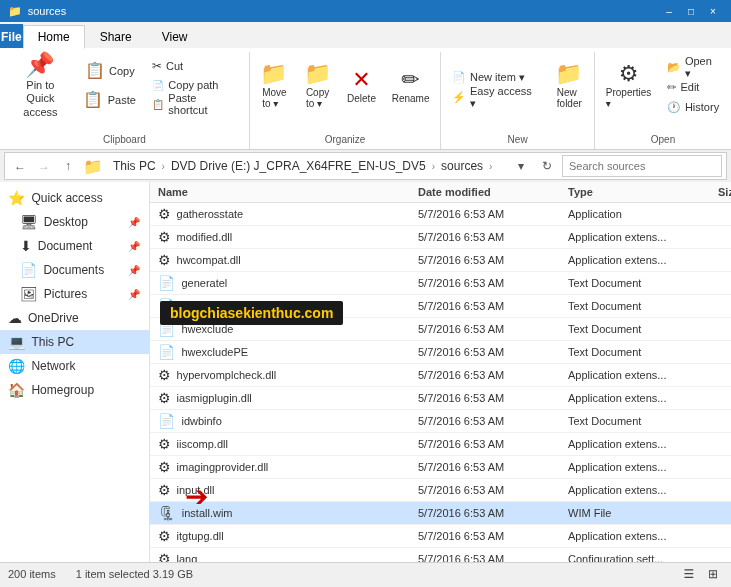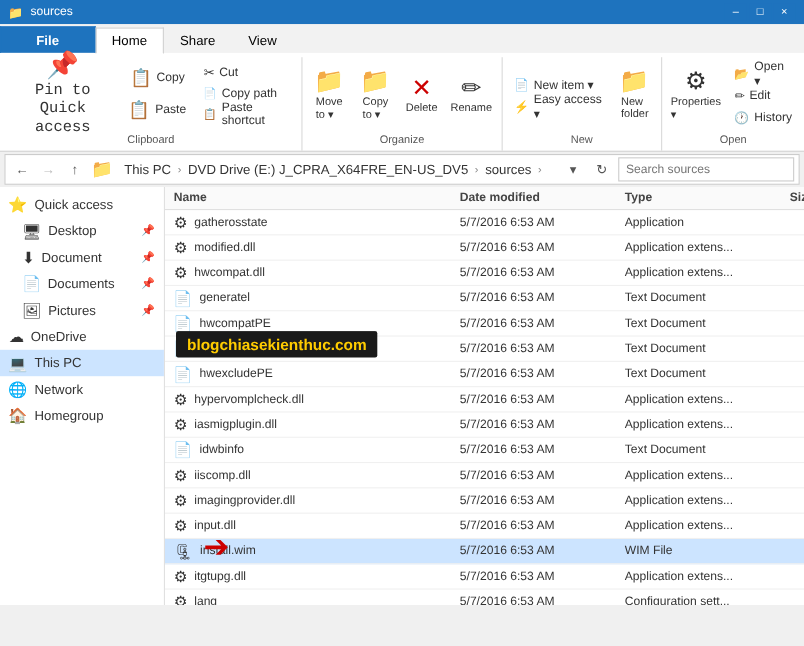--- a/index.html
+++ b/index.html
@@ -42,21 +42,21 @@
       border-bottom: 1px solid white;
       color: #000;
       margin-bottom: -1px;
       z-index: 2;
     }
     .ribbon-tab.file {
       background: #1e73be;
       color: white;
       border-color: #1e73be;
       font-weight: 600;
-      padding: 4px 32px;
+      padding: 4px 0;
     }
 
     
     .ribbon {
       background: white;
       border-bottom: 1px solid #d0d0d0;
       padding: 4px 0 0 0;
       display: flex;
       align-items: stretch;
       min-height: 82px;
@@ -66,21 +66,21 @@
       flex-direction: column;
       align-items: stretch;
       border-right: 1px solid #d9d9d9;
       padding: 2px 4px;
       min-width: 60px;
     }
     .ribbon-group-label {
       text-align: center;
       font-size: 10px;
       color: #555;
-      margin-top: 6px;
+      margin-top: 18px;
       padding-bottom: 2px;
     }
     .ribbon-btn {
       display: flex;
       flex-direction: column;
       align-items: center;
       justify-content: center;
       padding: 4px 6px;
       cursor: pointer;
       border-radius: 2px;
@@ -277,21 +277,21 @@
     <div class="ribbon-tab">Share</div>
     <div class="ribbon-tab">View</div>
   </div>
 
   <div class="ribbon">
 
     <div class="ribbon-group">
       <div class="ribbon-group-inner">
         <div class="ribbon-btn" style="height:60px; min-width:50px; font-size:10px; text-align:center;">
           <div style="font-size:24px;">📌</div>
-          <div style="font-size:14px; line-height:1.2;font-family:Liberation Mono, monospace;">Pin to Quick<br>access</div>
+          <div style="font-size:11px; line-height:1.2;">Pin to Quick<br>access</div>
         </div>
         <div style="display:flex; flex-direction:column; gap:1px;">
           <div class="ribbon-btn" style="height:28px; min-width:40px; flex-direction:row; gap:4px;">
             <span style="font-size:16px;">📋</span>
             <span style="font-size:11px;">Copy</span>
           </div>
           <div class="ribbon-btn" style="height:28px; min-width:40px; flex-direction:row; gap:4px;">
             <span style="font-size:16px;">📋</span>
             <span style="font-size:11px;">Paste</span>
           </div>
@@ -598,18 +598,26 @@
       <span>lang</span>
     </div>
     <div class="col-date">5/7/2016 6:53 AM</div>
     <div class="col-type">Configuration sett...</div>
     <div class="col-size" style="text-align:right;">1 KB</div>
   </div>
         </div>
     </div>
   </div>
 
+  <div class="status-bar">
+    <span>200 items</span>
+    <span>1 item selected  3.19 GB</span>
+    <div class="status-right">
+      <div class="view-btn" title="Details">☰</div>
+      <div class="view-btn" title="Large icons">⊞</div>
+    </div>
+  </div>
 
   <div class="watermark">blogchiasekienthuc.com</div>
 
   <div class="red-arrow">➔</div>
 
 </div>
 
 </body></html>

